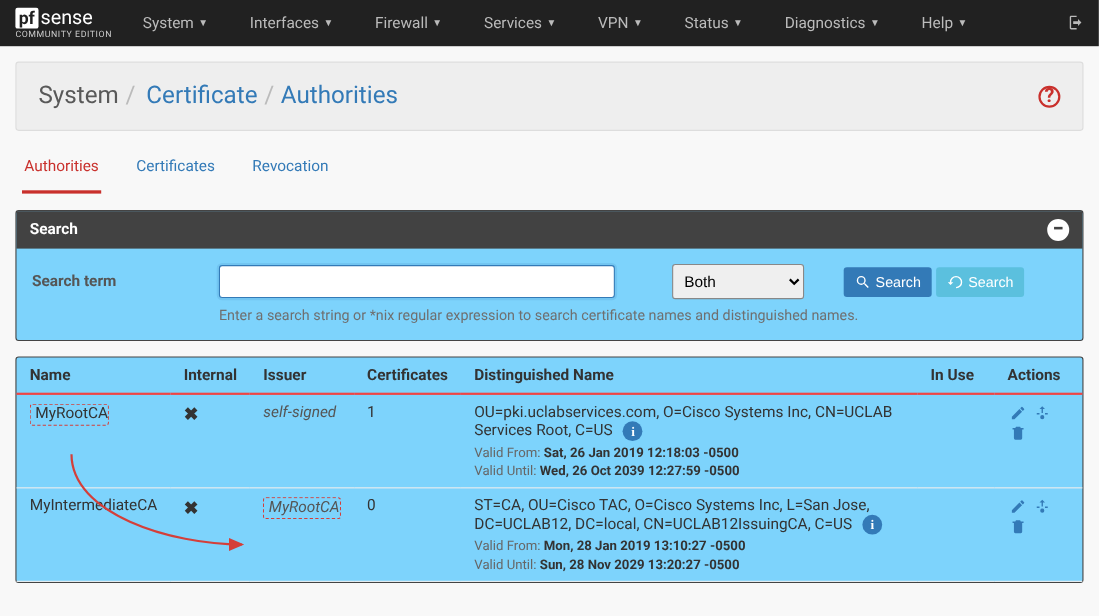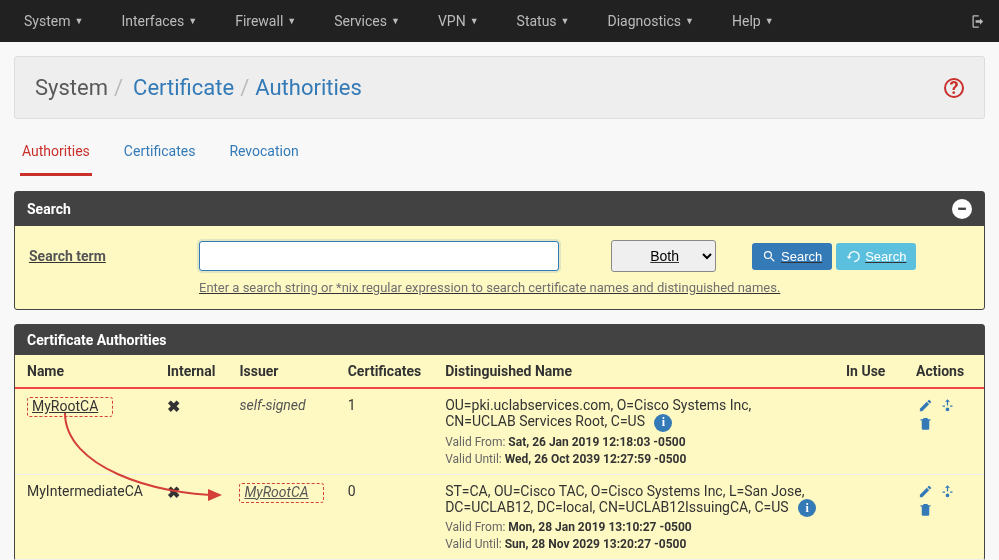--- a/index.html
+++ b/index.html
@@ -21,60 +21,67 @@
 .page-header { background: #eee; border: 1px solid #ddd; border-radius: 3px; padding: 18px 20px; display: flex; align-items: center; margin-bottom: 16px; }
 .page-header .crumb-static { color: #595959; font-size: 22px; }
 .page-header .crumb-link { color: #337ab7; font-size: 22px; padding: 0 6px; }
 .page-header .sep { color: #bbb; font-size: 22px; }
 .help-icon { margin-left: auto; color: #c9302c; font-weight: 700; font-size: 18px; border: 2px solid #c9302c; border-radius: 50%; width: 20px; height: 20px; display: flex; align-items: center; justify-content: center; cursor: pointer; }
 
 .tabs { display: flex; gap: 30px; padding: 0 6px; border-bottom: 1px solid transparent; margin-bottom: 14px; }
 .tab { color: #337ab7; padding: 8px 2px 14px 2px; cursor: pointer; font-size: 14px; }
 .tab.active { color: #c9302c; border-bottom: 3px solid #c9302c; }
 
-.panel { border: 1px solid #444; border-radius: 3px; margin-bottom: 14px; background: #fef9c3; overflow: visible; }
+.panel { border: 1px solid #444; border-radius: 3px; margin-bottom: 14px; background: #7dd3fc; overflow: visible; }
 .panel-heading { background: #424242; color: #fff; font-weight: 700; padding: 7px 12px; display: flex; align-items: center; }
 .panel-heading .collapse-btn { margin-left: auto; width: 20px; height: 20px; border-radius: 50%; background: #fff; color: #424242; display: flex; align-items: center; justify-content: center; font-weight: 900; cursor: pointer; font-size: 18px; line-height: 1; }
-.panel-body { padding: 14px; text-decoration: underline; }
+.panel-body { padding: 14px; }
 
 .form-row { display: flex; align-items: center; gap: 10px; }
 .form-row label { width: 160px; font-weight: 700; color: #555; }
 .form-row input[type="text"] { flex: 0 0 360px; border: 1px solid #337ab7; border-radius: 3px; padding: 6px 8px; font-size: 14px; outline: none; box-shadow: 0 0 0 2px rgba(51,122,183,0.15); }
-.form-row select { width: 105px; border: 1px solid #888; border-radius: 3px; padding: 6px 20px; font-size: 14px; margin-left: 42px; text-align: right; }
+.form-row select { width: 120px; border: 1px solid #888; border-radius: 3px; padding: 6px 6px; font-size: 14px; margin-left: 42px; }
 .btn { border: none; border-radius: 3px; padding: 6px 10px; font-size: 13px; color: #fff; display: inline-flex; align-items: center; gap: 4px; cursor: pointer; }
 .btn-primary { background: #337ab7; }
 .btn-info { background: #5bc0de; }
 .form-hint { color: #6f6f6f; font-size: 13px; margin: 8px 0 0 170px; }
 
 table.ca { width: 100%; border-collapse: collapse; }
 table.ca th { text-align: left; font-weight: 700; padding: 8px 12px; border-bottom: 2px solid #ef4444; color: #333; font-size: 14px; }
 table.ca td { padding: 8px 12px; vertical-align: top; font-size: 14px; border-bottom: 1px solid #eee; }
 table.ca td.name { color: #333; }
 .issuer-em { font-style: italic; color: #555; }
 .info-i { display: inline-flex; width: 18px; height: 18px; background: #337ab7; color: #fff; border-radius: 50%; align-items: center; justify-content: center; font-family: Georgia, serif; font-weight: 700; font-size: 12px; cursor: pointer; margin-left: 6px; }
 .valid-line { color: #666; font-size: 12px; margin-top: 3px; }
 .valid-line b { color: #333; }
 .chk { font-weight: 900; font-size: 16px; }
 .actions-cell .act { color: #337ab7; font-size: 15px; margin: 0 2px; cursor: pointer; display: inline-block; }
 
-.redbox { border: 1.5px dashed #d43f3a; border-radius: 3px; padding: 0 14px 2px 4px; display: inline-block; text-decoration: underline; }
+.redbox { border: 1.5px dashed #d43f3a; border-radius: 3px; padding: 0 0 2px 4px; display: inline-block; }
 
 svg.arrow { position: absolute; pointer-events: none; }
 .svg-icon { width: 15px; height: 15px; fill: currentColor; vertical-align: -2px; }
 
 .rel { position: relative; }
 
 th.col-inuse, th.col-actions, td.col-inuse, td.col-actions { text-align: left; margin-top: 48px; }
 th.col-actions { width: 80px; }
 th.col-inuse { width: 70px; }
 </style>
 </head>
 <body>
 
 <div class="navbar">
+  <div class="brand">
+    <div class="brand-top">
+      <span class="brand-pf">pf</span>
+      <span class="brand-sense">sense</span>
+    </div>
+    <span class="brand-sm">COMMUNITY EDITION</span>
+  </div>
   <div class="nav-items">
     <div class="nav-item">
         <span>System</span>
         <span class="caret">▼</span>
       </div>
     <div class="nav-item">
         <span>Interfaces</span>
         <span class="caret">▼</span>
       </div>
     <div class="nav-item">
@@ -151,23 +158,20 @@
               </svg>
             <span>Search</span>
           </button>
         </div>
       </div>
       <div class="form-hint">Enter a search string or *nix regular expression to search certificate names and distinguished names.</div>
     </div>
   </div>
 
   <div class="panel rel">
-    <div class="panel-heading">
-      <span>Certificate Authorities</span>
-    </div>
     <table class="ca">
       <thead>
         <tr>
           <th>Name</th>
           <th>Internal</th>
           <th>Issuer</th>
           <th>Certificates</th>
           <th>Distinguished Name</th>
           <th class="col-inuse">In Use</th>
           <th class="col-actions">Actions</th>

